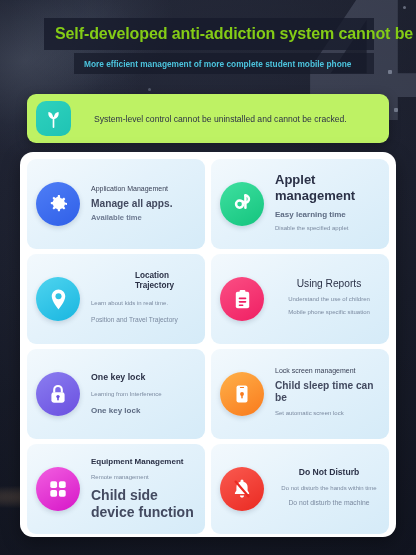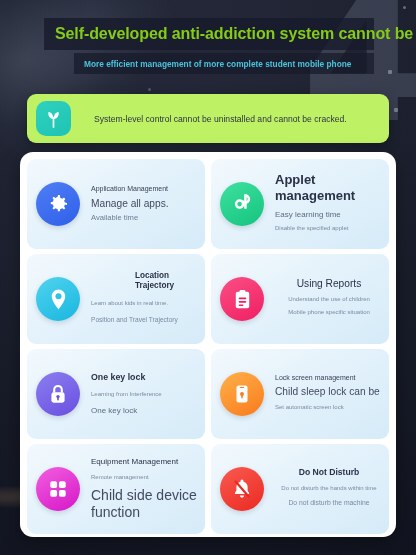--- a/index.html
+++ b/index.html
@@ -166,21 +166,21 @@
   .c-sub {
     color: #7b8aa0;
     font-size: 6.0px;
     font-weight: 400;
     line-height: 1.28;
     margin-bottom: 3px;
   }
   .c-foot {
     color: #5d6b83;
     font-size: 7.0px;
-    font-weight: 400;
+    font-weight: 700;
     line-height: 1.22;
   }
 
   
   .lead .c-title { font-size: 7.0px; font-weight: 400; color:#3a4156; }
   .lead .c-foot  { font-size: 10.2px; color:#434a60; margin-top:1px; }
   .lead .c-sub   { font-size: 6.0px; }
 
   .center { text-align: center; }
   .center .c-title { font-size: 10.2px; font-weight: 400; margin-bottom: 5px; }
@@ -310,36 +310,36 @@
       <div class="card-icon g-orange ico">
         <svg width="22" height="22" viewBox="0 0 24 24">
           <rect x="6" y="2.6" width="12" height="18.8" rx="2.2" fill="#ffffff"></rect>
           <rect x="9.6" y="4.4" width="4.8" height="1" rx="0.5" fill="#f97a1c"></rect>
           <circle cx="12" cy="12" r="2.1" fill="#f97a1c"></circle>
           <rect x="11.2" y="12.7" width="1.6" height="4.2" rx="0.8" fill="#f97a1c"></rect>
         </svg>
       </div>
       <div class="card-body">
         <div class="c-title">Lock screen management</div>
-        <div class="c-foot">Child sleep lock can be</div>
+        <div class="c-foot">Child sleep time can be</div>
         <div class="c-sub" style="margin-top:5px;">Set automatic screen lock</div>
       </div>
     </div>
 
     <div class="card lead">
       <div class="card-icon g-magenta ico">
         <svg width="22" height="22" viewBox="0 0 24 24">
           <rect x="3.6" y="3.6" width="7.4" height="7.4" rx="1.9" fill="#ffffff"></rect>
           <rect x="13" y="3.6" width="7.4" height="7.4" rx="1.9" fill="#ffffff"></rect>
           <rect x="3.6" y="13" width="7.4" height="7.4" rx="1.9" fill="#ffffff"></rect>
           <rect x="13" y="13" width="7.4" height="7.4" rx="1.9" fill="#ffffff"></rect>
         </svg>
       </div>
       <div class="card-body">
-        <div class="c-title" style="font-size:8.0px;font-weight:400;color:#2b3147;">Equipment Management</div>
+        <div class="c-title" style="font-size:8.0px;font-weight:700;color:#2b3147;">Equipment Management</div>
         <div class="c-sub" style="margin-top:5px;">Remote management</div>
         <div class="c-foot" style="font-size:14px;margin-top:2px;">Child side device function</div>
       </div>
     </div>
 
     <div class="card center">
       <div class="card-icon g-red ico">
         <svg width="24" height="24" viewBox="0 0 24 24">
           <path fill="#ffffff" d="M12 2.6a1.5 1.5 0 011.5 1.5v.6a5.6 5.6 0 014.1 5.4v3.4l1.5 2.4v1.2H4.9v-1.2l1.5-2.4v-3.4a5.6 5.6 0 014.1-5.4v-.6A1.5 1.5 0 0112 2.6z"></path>
           <path fill="#ffffff" d="M9.9 18.6h4.2a2.1 2.1 0 01-4.2 0z"></path>

